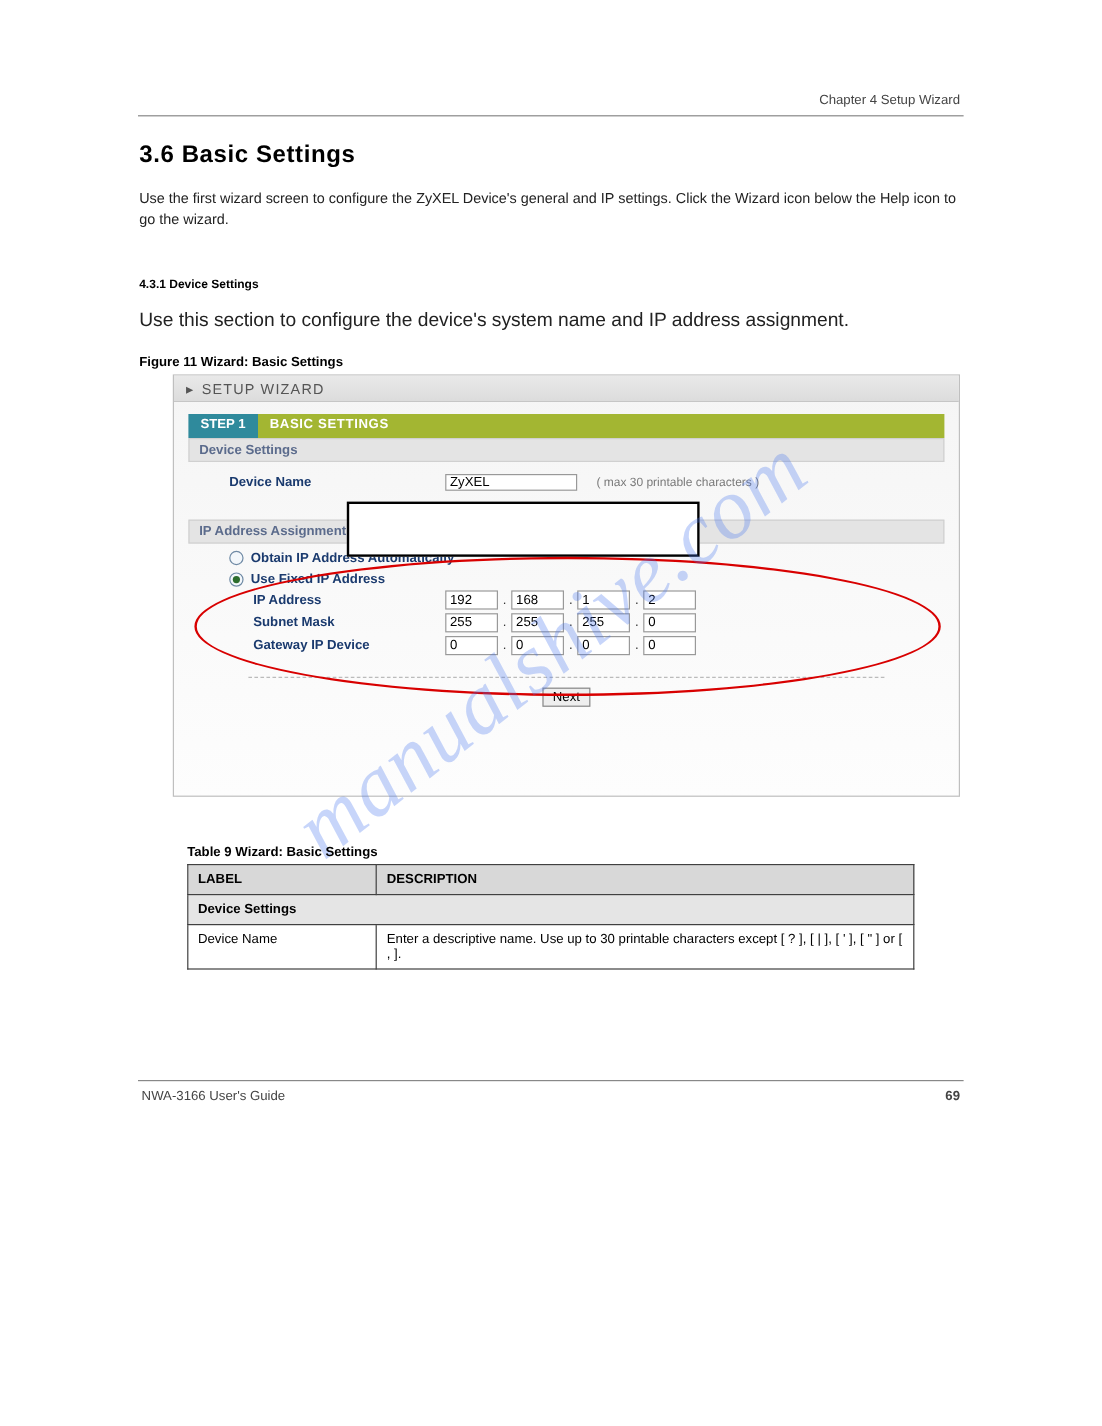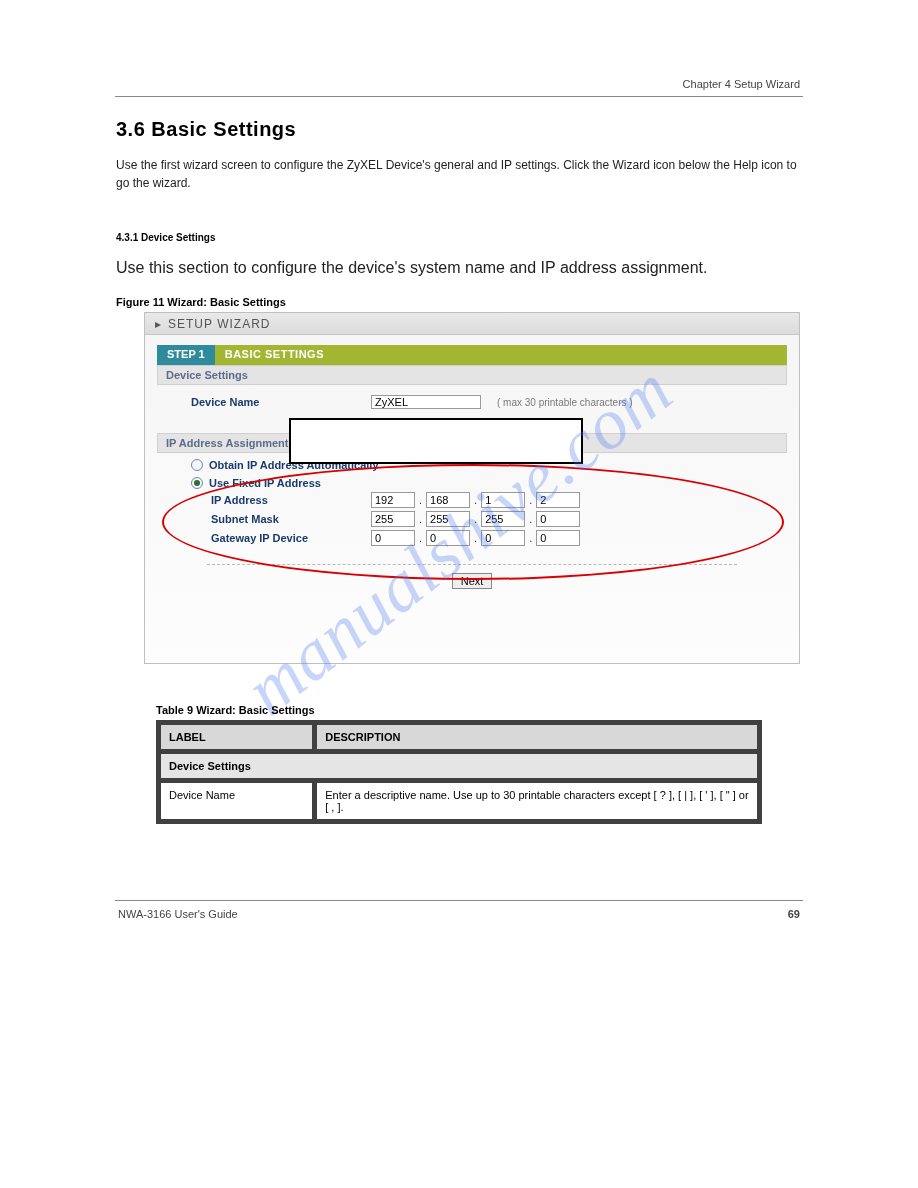--- a/index.html
+++ b/index.html
@@ -91,21 +91,21 @@
     position: absolute; left: 50%; top: 540px; transform: translate(-50%,-50%) rotate(-38deg);
     font-size: 72px; color: #4a78ef; opacity: .30; font-style: italic;
     letter-spacing: 1px; pointer-events: none; white-space: nowrap;
     font-family: Georgia, 'Times New Roman', serif;
   }
 
   
   .table-wrap { position: absolute; left: 156px; right: 156px; top: 704px; font-size: 11px; }
   .table-caption { font-weight: bold; margin-bottom: 4px; }
   table.wiz { width: 100%; border-collapse: collapse; }
-  table.wiz th, table.wiz td { border: 5px solid #404040; padding: 6px 8px; text-align: left; vertical-align: top; }
+  table.wiz th, table.wiz td { border: 1px solid #404040; padding: 6px 8px; text-align: left; vertical-align: top; }
   table.wiz th { background: #d8d8d8; font-weight: bold; }
   .ds-row td { background: #e5e5e5; font-weight: bold; }
 
   .footer-left { position: absolute; left: 118px; top: 908px; font-size: 11px; color: #444; }
   .footer-right { position: absolute; right: 118px; top: 908px; font-size: 11px; color: #444; font-weight: bold; text-align: center; }
 </style>
 </head>
 <body>
 
 <div class="page-border-top"></div>

